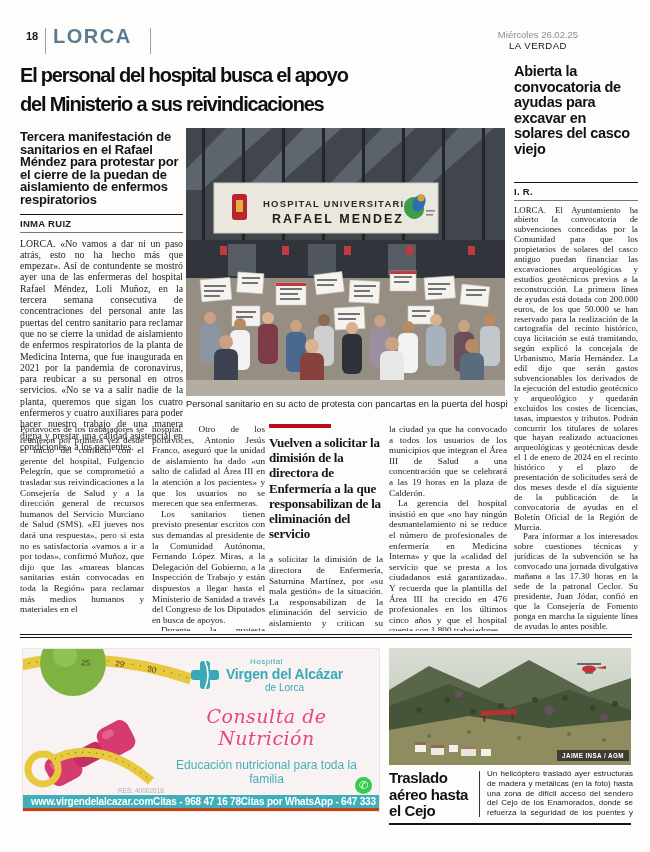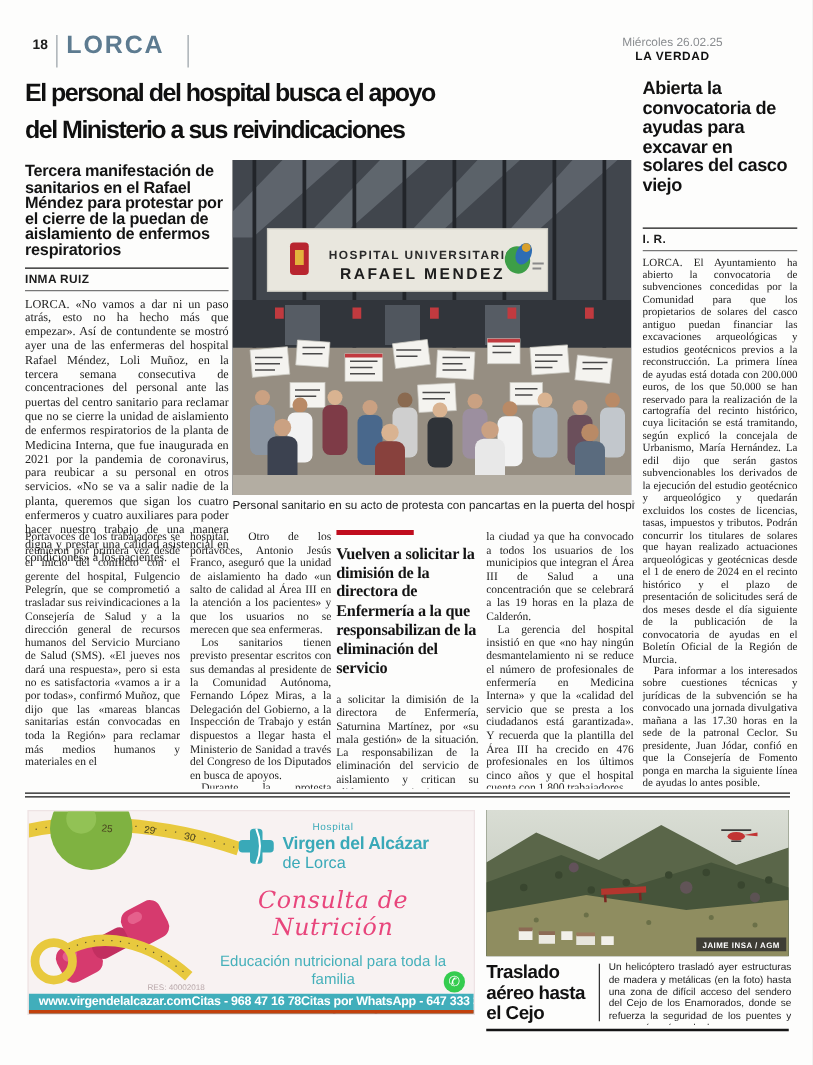--- a/index.html
+++ b/index.html
@@ -8,21 +8,21 @@
     position:relative; width:650px; height:852px; margin:0 auto;
     background:#fdfdfc; overflow:hidden;
     font-family:"Liberation Serif", serif; color:#1c1c1c;
   }
   
   .pageno { position:absolute; left:26px; top:30px; font-family:"Liberation Sans",sans-serif; font-weight:700; font-size:11px; }
   .hdr-bar { position:absolute; top:28px; width:1px; height:26px; background:#9aa2a8; }
   .section-name { position:absolute; left:53px; top:25px; font-family:"Liberation Sans",sans-serif; font-weight:700; font-size:20px; letter-spacing:1.5px; color:#5d7b90; }
   .dateblock { position:absolute; left:432px; top:29px; width:212px; text-align:center; font-family:"Liberation Sans",sans-serif; }
   .dateblock .date { font-size:9.5px; color:#8a8d90; }
-  .dateblock .masthead { font-size:9.5px; font-weight:700; color:#111; letter-spacing:.5px; }
+  .dateblock .masthead { font-size:9.5px; font-weight:400; color:#111; letter-spacing:.5px; }
   
   .headline { position:absolute; left:20px; top:61px; width:498px;
     font-family:"Liberation Sans",sans-serif; font-weight:700; font-size:20px; line-height:29px; letter-spacing:-1.2px; color:#101010; }
   
   .leftcol { position:absolute; left:20px; top:131px; width:163px; height:499px; overflow:hidden; }
   .standfirst { font-family:"Liberation Sans",sans-serif; font-weight:700; font-size:13px; line-height:12.6px; letter-spacing:-.2px; color:#141414; }
   .byline { margin-top:7px; padding:3px 0 3px 0; border-top:1.5px solid #151515; border-bottom:1px solid #777;
     font-family:"Liberation Sans",sans-serif; font-weight:700; font-size:9.5px; letter-spacing:.3px; }
   .bodytext { text-align:justify; font-size:9.8px; line-height:11.3px; color:#222; }
   .leftcol .bodytext { margin-top:5px; }
@@ -45,21 +45,21 @@
   
   .dbl-rule { position:absolute; left:20px; top:634px; width:612px; height:4px; border-top:1.3px solid #151515; border-bottom:1.3px solid #151515; }
   
   .ad { position:absolute; left:22px; top:648px; width:358px; height:164px; background:#f8f2f2; overflow:hidden; border:1px solid #eee3e4; }
   .ad-deco { position:absolute; left:0; top:0; }
   .ad-copy { position:absolute; left:135px; right:4px; top:4px; text-align:center; font-family:"Liberation Sans",sans-serif; }
   .ad-brandrow { display:flex; align-items:center; justify-content:center; gap:6px; margin-top:4px; }
   .ad-brandtxt { text-align:left; color:#39a9b8; }
   .ad-brand-pre { font-size:8px; letter-spacing:.5px; margin-left:24px; }
   .ad-brand { font-size:14px; font-weight:700; letter-spacing:-.2px; }
-  .ad-brand-sub { font-size:13px; text-align:left; }
+  .ad-brand-sub { font-size:10px; text-align:center; }
   .ad-title { margin-top:12px; font-family:"DejaVu Serif",serif; font-style:italic; font-size:19px; color:#e8467c; letter-spacing:.5px; }
   .ad-sub { margin-top:9px; font-size:12px; color:#45b0ba; }
   .ad-hash { margin-top:10px; font-size:10.5px; font-weight:700; color:#e8467c; }
   .ad-reg { position:absolute; left:95px; top:138px; font-family:"Liberation Sans",sans-serif; font-size:6.5px; color:#b9a9ab; }
   .wa-icon { position:absolute; right:7px; top:128px; width:17px; height:17px; border-radius:50%; background:#35cc4f; color:#fff;
     font-size:11px; line-height:17px; text-align:center; font-family:"DejaVu Sans",sans-serif; }
   .ad-bar { position:absolute; left:0; right:0; bottom:0; height:16px; background:#41aebb; border-bottom:3px solid #c2410c;
     display:flex; align-items:center; justify-content:space-between; padding:0 8px;
     font-family:"Liberation Sans",sans-serif; font-weight:700; font-size:10px; color:#fff; letter-spacing:-.2px; white-space:nowrap; }
   

